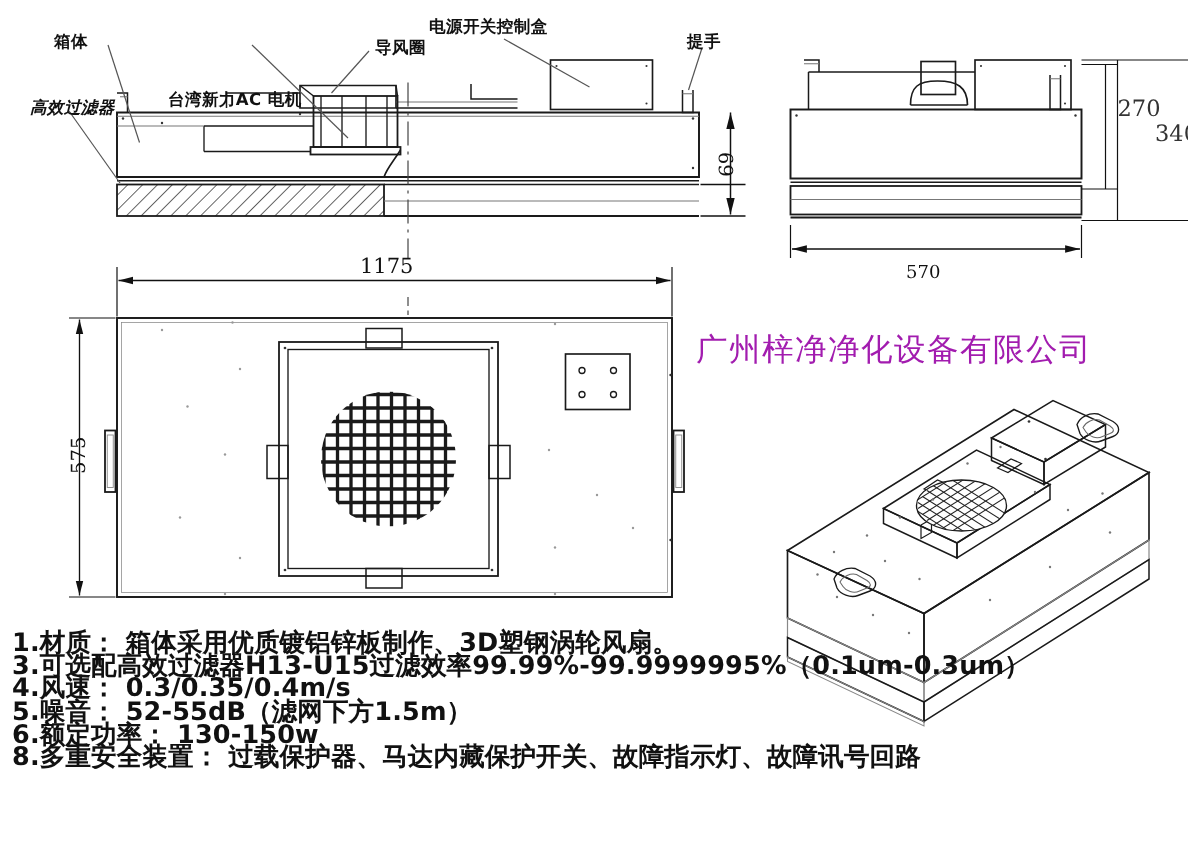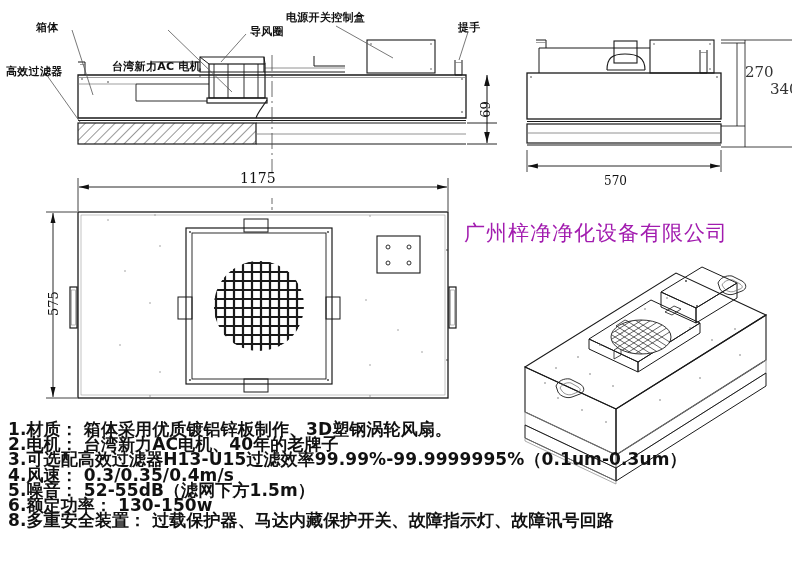--- a/index.html
+++ b/index.html
@@ -320,38 +320,37 @@
       <circle cx="582" cy="410" r="0.8" fill="#777" stroke="none"></circle>
       <circle cx="545" cy="383" r="0.8" fill="#777" stroke="none"></circle>
       <circle cx="606" cy="422" r="0.8" fill="#777" stroke="none"></circle>
       <circle cx="660" cy="400" r="0.8" fill="#777" stroke="none"></circle>
       <circle cx="700" cy="378" r="0.8" fill="#777" stroke="none"></circle>
       <circle cx="740" cy="355" r="0.8" fill="#777" stroke="none"></circle>
     </g>
   </svg>
 
   <div class="lbl" style="left:36px;top:20px;">箱体</div>
-  <div class="lbl" style="left:6px;top:64px;">高效过滤器</div>
+  <div class="lbl" style="left:20px;top:64px;font-style:italic;">高效过滤器</div>
   <div class="lbl" style="left:112px;top:20px;margin-top:39px;">台湾新力AC 电机</div>
   <div class="lbl" style="left:250px;top:24px;text-align:center;">导风圈</div>
   <div class="lbl" style="left:286px;top:10px;">电源开关控制盒</div>
   <div class="lbl" style="left:458px;top:20px;">提手</div>
 
   <div class="dim dim-rot" style="left:474px;top:102px;width:22px;text-align:center;">69</div>
   <div class="dim" style="left:240px;top:170px;font-size:14px;">1175</div>
   <div class="dim dim-rot" style="left:36px;top:296px;width:34px;text-align:center;">575</div>
   <div class="dim" style="left:604px;top:158px;font-size:12px;margin-top:16px;">570</div>
   <div class="dim" style="left:745px;top:63px;font-size:15px;color:#333;">270</div>
   <div class="dim" style="left:770px;top:80px;font-size:15px;color:#333;">340</div>
 
   <div class="watermark" style="left:464px;top:219px;">广州梓净净化设备有限公司</div>
 
   <div class="specs">
     <div class="line">1.材质： 箱体采用优质镀铝锌板制作、3D塑钢涡轮风扇。</div>
-    <div class="line">2.电机： 台湾新力AC电机、40年的老牌子</div>
     <div class="line">3.可选配高效过滤器H13-U15过滤效率99.99%-99.9999995%（0.1um-0.3um）</div>
     <div class="line">4.风速： 0.3/0.35/0.4m/s</div>
     <div class="line">5.噪音： 52-55dB（滤网下方1.5m）</div>
     <div class="line">6.额定功率： 130-150w</div>
     <div class="line">8.多重安全装置： 过载保护器、马达内藏保护开关、故障指示灯、故障讯号回路</div>
   </div>
 
 </div>
 
 </body></html>

